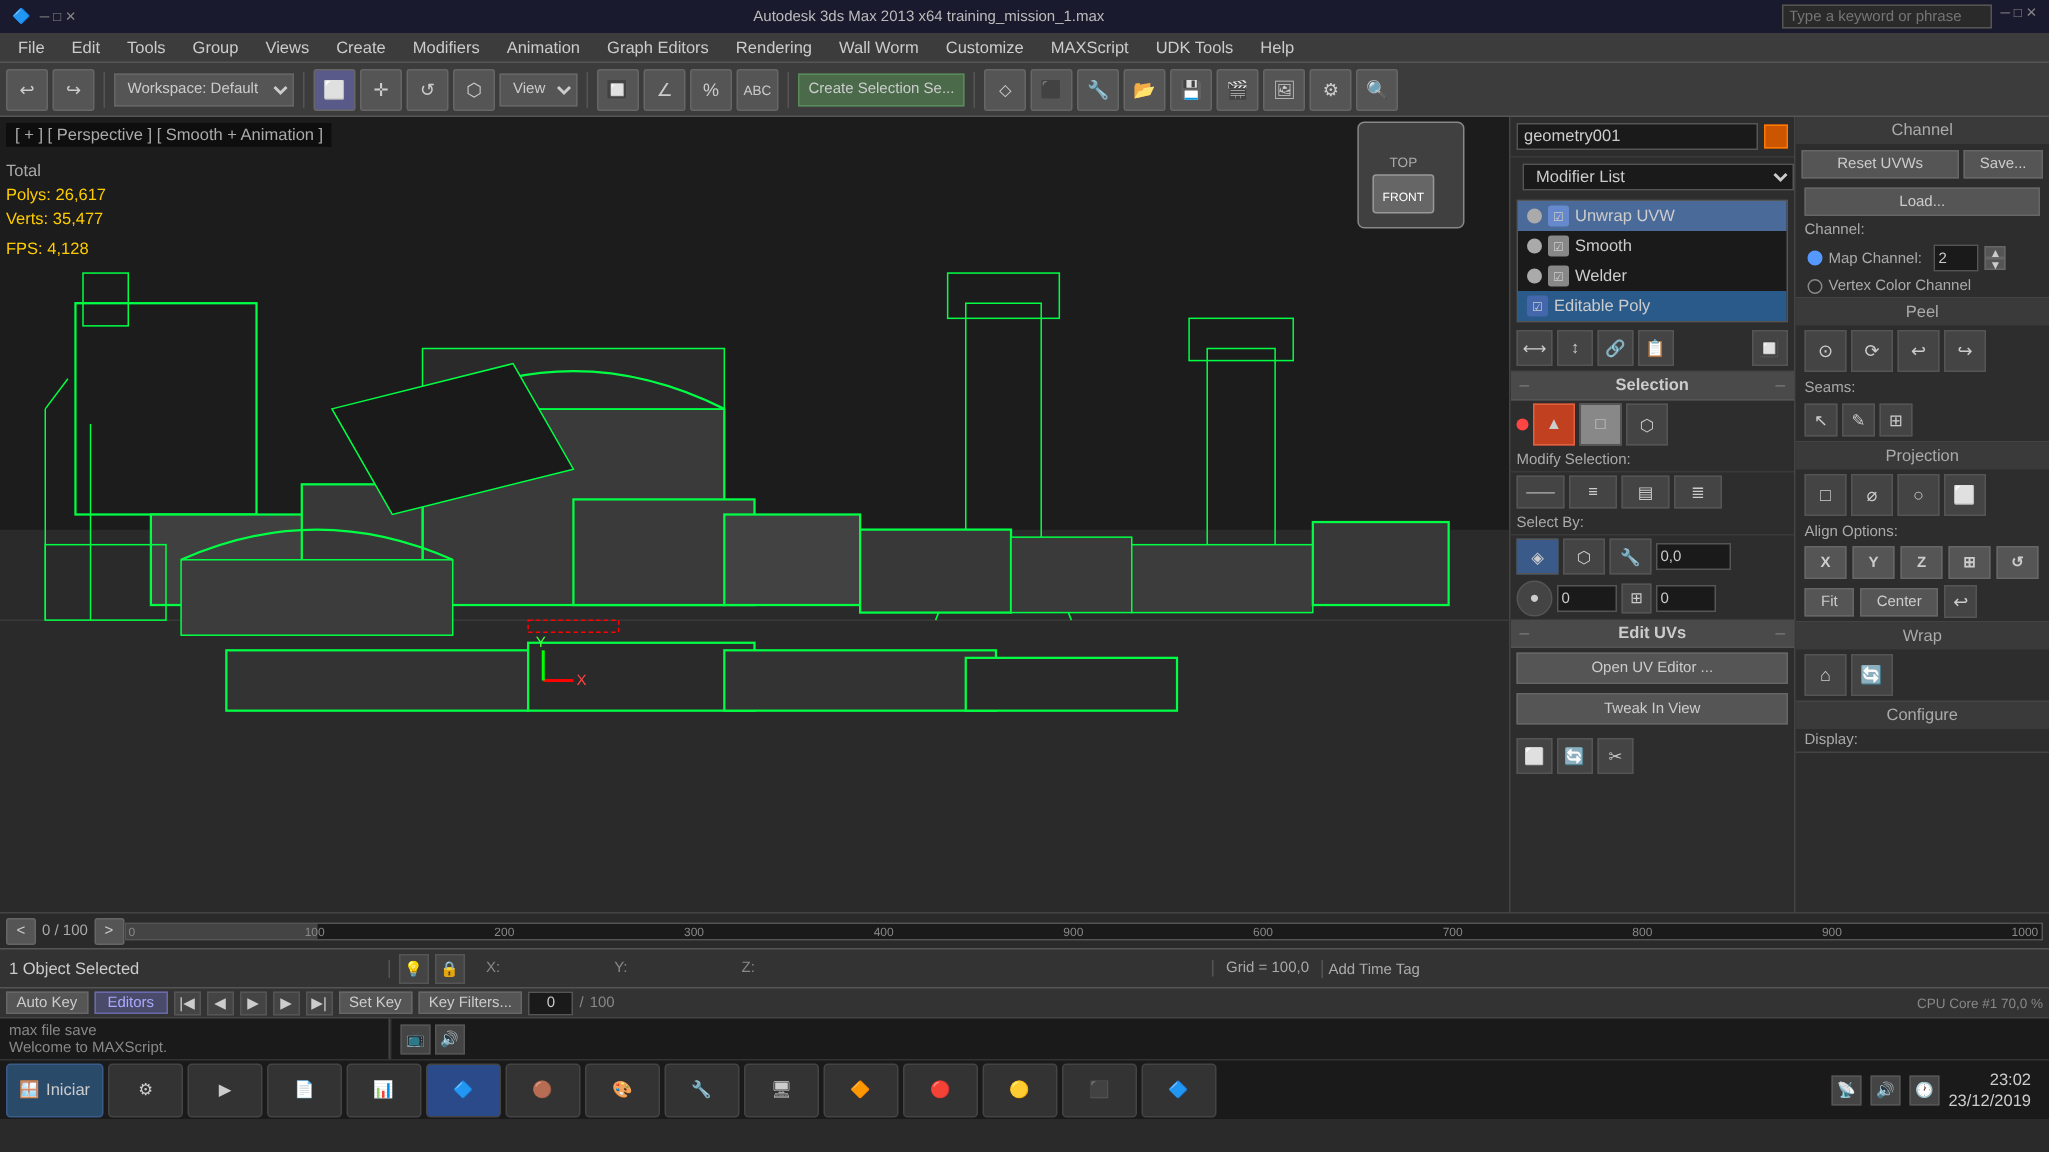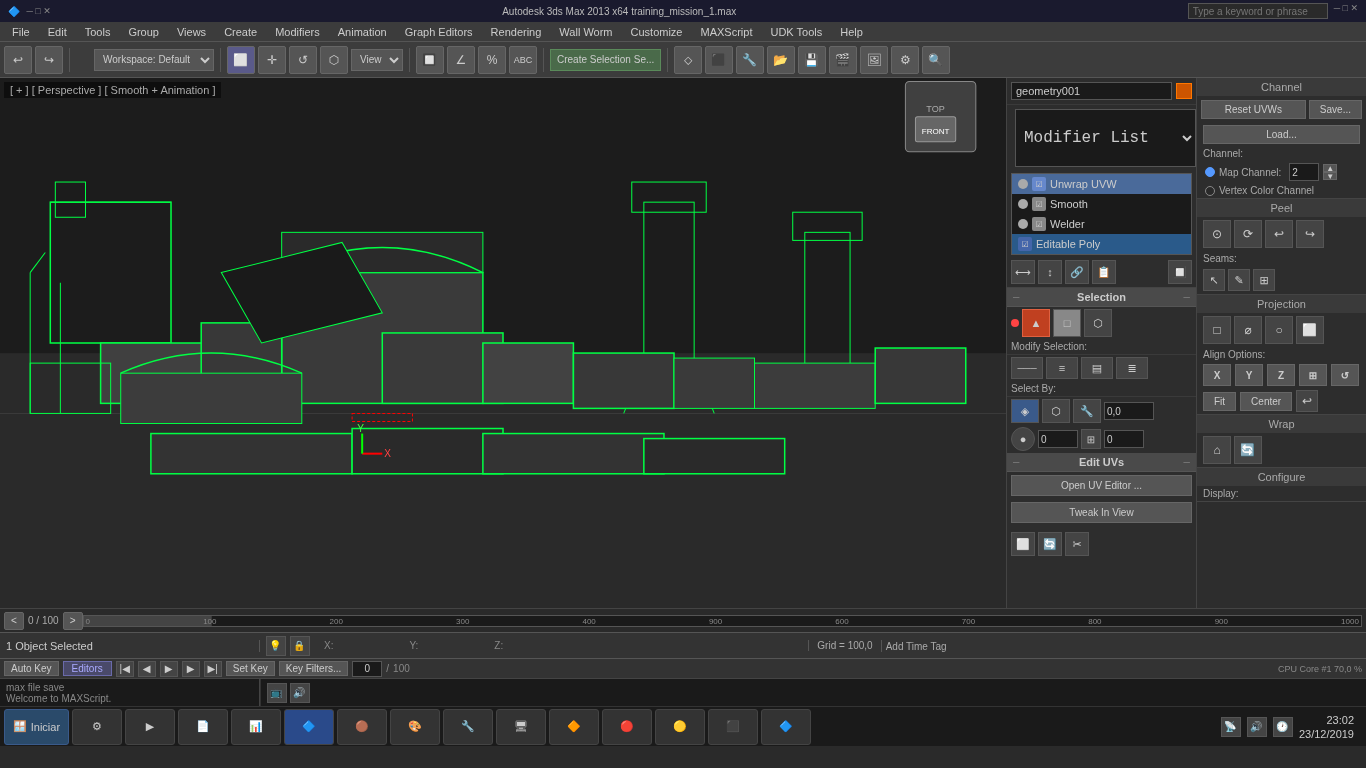--- a/index.html
+++ b/index.html
@@ -415,26 +415,25 @@
     }
     .orange-sq {
       width: 16px; height: 16px;
       background: #cc5500;
       border: 1px solid #ff7700;
     }
     .modifier-dropdown {
       background: #1a1a1a;
       border: 1px solid #555;
       color: #ccc;
-      font-size: 16px;
-      padding: 18px 4px;
+      font-size: 11px;
+      padding: 1px 4px;
       width: 100%;
       margin: 2px 4px;
       cursor: pointer;
-      font-family: Liberation Mono, monospace;
     }
 
     .small-icon-btn {
       width: 20px; height: 20px;
       background: #444; border: 1px solid #555;
       display: flex; align-items: center; justify-content: center;
       cursor: pointer; color: #ccc; font-size: 10px;
     }
 
     .spinner-up, .spinner-down {
@@ -483,21 +482,21 @@
   <div class="menu-item">Customize</div>
   <div class="menu-item">MAXScript</div>
   <div class="menu-item">UDK Tools</div>
   <div class="menu-item">Help</div>
 </div>
 
 <div class="toolbar">
   <div class="tb-btn">↩</div>
   <div class="tb-btn">↪</div>
   <div class="tb-separator"></div>
-  <select class="tb-dropdown" style="width:120px;margin-left:18px;">
+  <select class="tb-dropdown" style="width:120px;">
     <option>Workspace: Default</option>
   </select>
   <div class="tb-separator"></div>
   <div class="tb-btn" style="background:#5a5a8a;">⬜</div>
   <div class="tb-btn">✛</div>
   <div class="tb-btn">↺</div>
   <div class="tb-btn">⬡</div>
   <select class="tb-dropdown">
     <option>View</option>
   </select>
@@ -585,20 +584,34 @@
       <text x="355" y="358" fill="#44ff44" font-size="10">Y</text>
 
       <rect x="900" y="10" width="70" height="70" rx="4" fill="rgba(80,80,80,0.7)" stroke="#888" stroke-width="1"></rect>
       <text x="930" y="40" fill="#aaa" font-size="9" text-anchor="middle">TOP</text>
       <rect x="910" y="45" width="40" height="25" rx="2" fill="#666" stroke="#999"></rect>
       <text x="930" y="62" fill="#fff" font-size="8" text-anchor="middle">FRONT</text>
     </svg>
 
     <div class="viewport-label">[ + ] [ Perspective ] [ Smooth + Animation ]</div>
 
+    <div class="viewport-stats">
+      <div style="color:#aaa;">
+        <span>Total</span>
+      </div>
+      <div>
+        <span>Polys:</span> <span style="color:#ffcc00;">26,617</span>
+      </div>
+      <div>
+        <span>Verts:</span> <span style="color:#ffcc00;">35,477</span>
+      </div>
+      <div style="margin-top:4px;">
+        <span>FPS:</span> <span style="color:#ffcc00;">4,128</span>
+      </div>
+    </div>
   </div>
 
   <div class="right-panel">
 
     <div class="rp-row" style="padding:4px;">
       <div class="geom-obj-name">geometry001</div>
       <div class="orange-sq"></div>
     </div>
 
     <div style="padding:2px 4px;">

